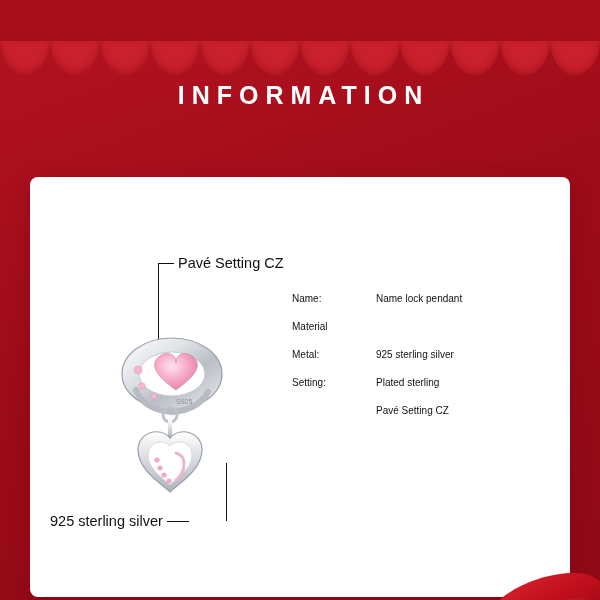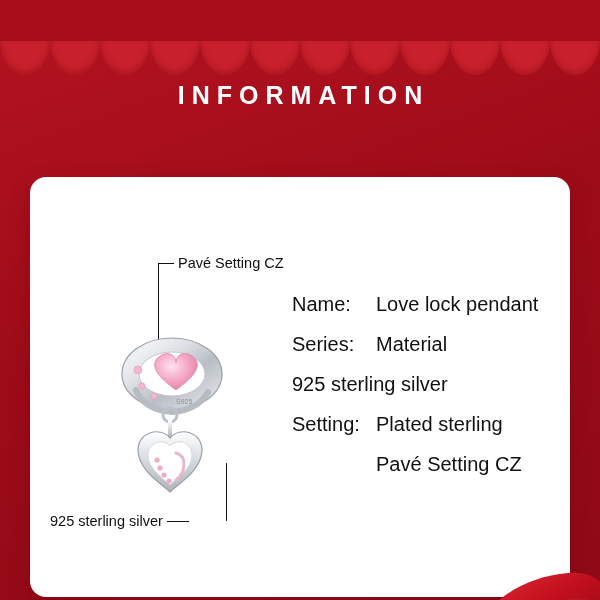--- a/index.html
+++ b/index.html
@@ -67,21 +67,21 @@
   }
 
   
   .card {
     position: absolute;
     left: 30px;
     top: 136px;
     width: 540px;
     height: 420px;
     background: #ffffff;
-    border-radius: 16px;
+    border-radius: 8px;
     box-shadow: 0 6px 20px rgba(90,0,8,0.28);
     z-index: 4;
   }
 
   
   .product-area {
     position: absolute;
     left: 20px;
     top: 30px;
     width: 260px;
@@ -155,21 +155,21 @@
   .specs {
     position: absolute;
     left: 262px;
     top: 116px;
     width: 268px;
   }
   .spec-row {
     display: flex;
     align-items: baseline;
     margin-bottom: 17px;
-    font-size: 20px;
+    font-size: 10px;
     color: #111111;
   }
   .spec-label {
     width: 84px;
     flex: 0 0 84px;
   }
   .spec-value {
     flex: 1 1 auto;
   }
   .spec-row.continuation .spec-label {
@@ -271,27 +271,27 @@
 
       <div class="lead-up"></div>
       <div class="callout-bottom">
         <span>925 sterling silver</span><span class="lead"></span>
       </div>
     </div>
 
     <div class="specs">
       <div class="spec-row">
         <div class="spec-label">Name:</div>
-        <div class="spec-value">Love lock pendant</div>
+        <div class="spec-value">Name lock pendant</div>
       </div>
       <div class="spec-row">
-        <div class="spec-label">Series:</div>
         <div class="spec-value">Material</div>
       </div>
       <div class="spec-row">
+        <div class="spec-label">Metal:</div>
         <div class="spec-value">925 sterling silver</div>
       </div>
       <div class="spec-row">
         <div class="spec-label">Setting:</div>
         <div class="spec-value">Plated sterling</div>
       </div>
       <div class="spec-row continuation">
         <div class="spec-label"></div>
         <div class="spec-value">Pavé Setting CZ</div>
       </div>

